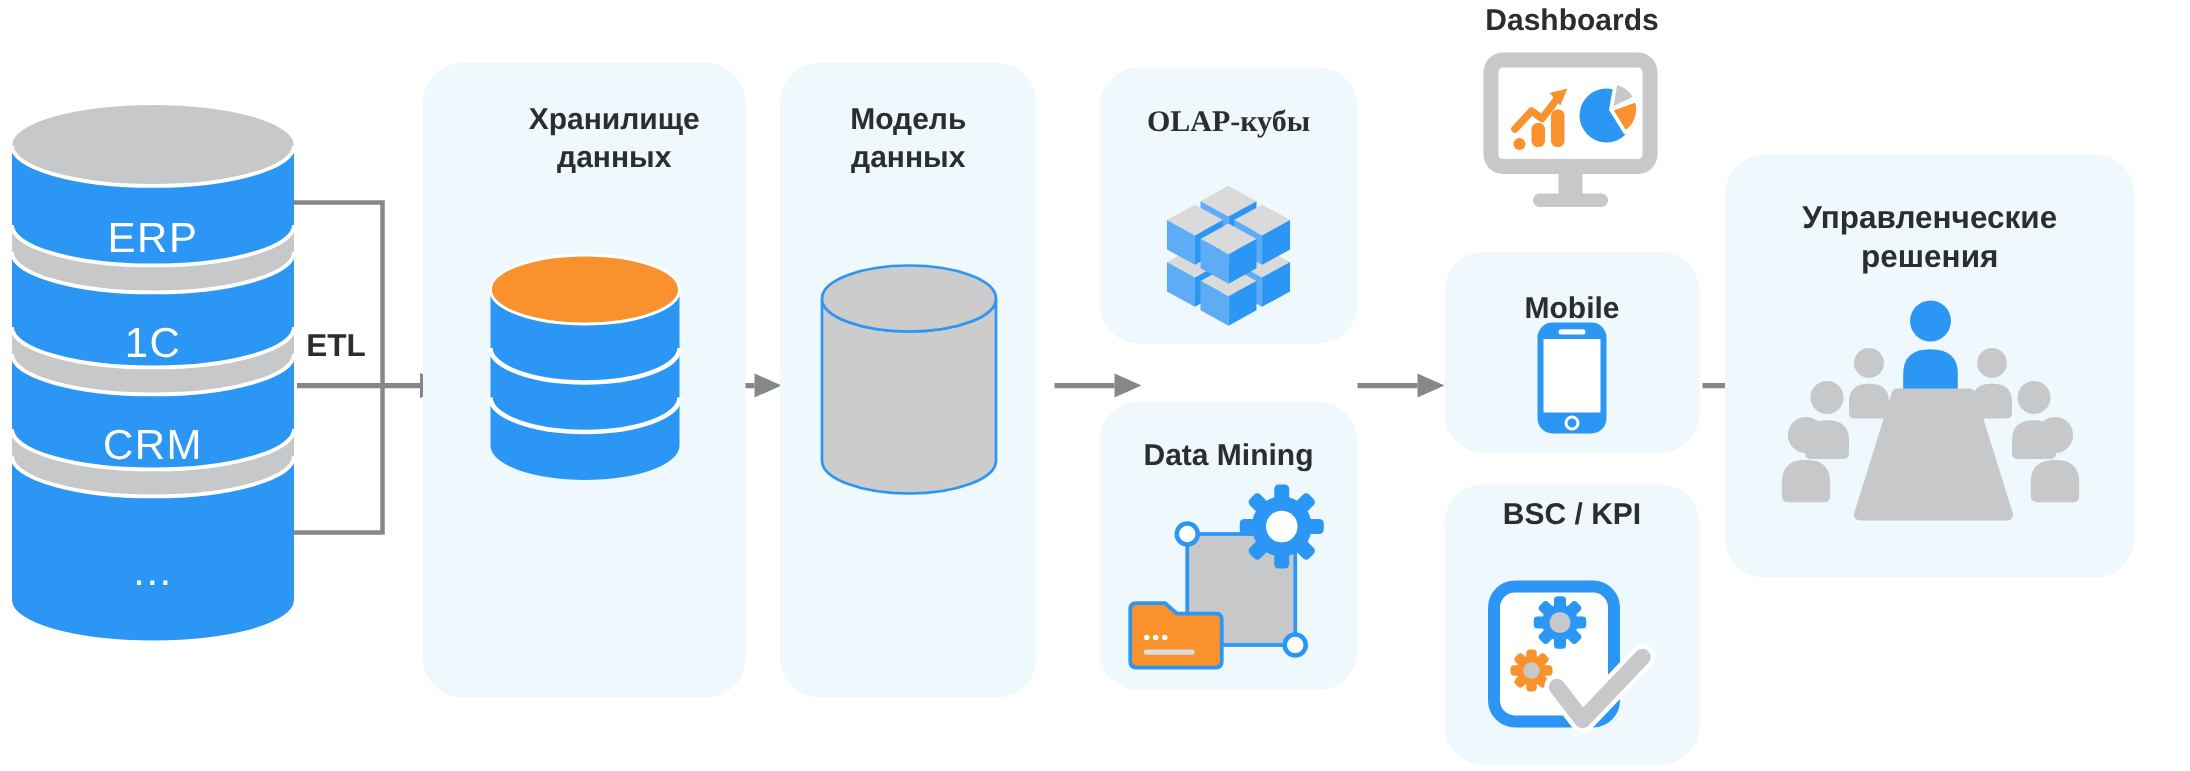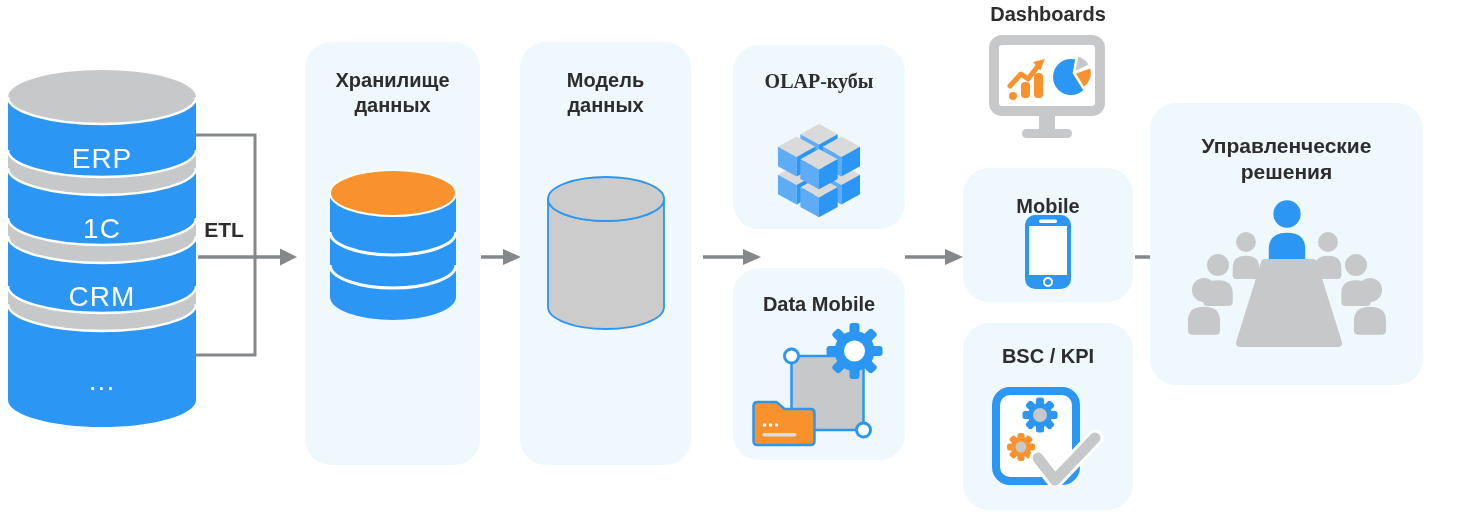--- a/index.html
+++ b/index.html
@@ -73,21 +73,21 @@
   </svg>
   <svg width="58" height="20" viewBox="0 0 58 20" style="left:905px;top:247px;">
     <line x1="0" y1="10" x2="40" y2="10" class="s-arrow" stroke-width="3.5"></line>
     <polygon class="f-arrow" points="40,2 58,10 40,18"></polygon>
   </svg>
   <svg width="48" height="20" viewBox="0 0 48 20" style="left:1135px;top:247px;">
     <line x1="0" y1="10" x2="30" y2="10" class="s-arrow" stroke-width="3.5"></line>
     <polygon class="f-arrow" points="30,2 48,10 30,18"></polygon>
   </svg>
 
-  <div class="card" style="left:305px;top:42px;width:175px;height:423px;">
+  <div class="card" style="left:282px;top:42px;width:175px;height:423px;padding-left:40px;">
     <div class="card-title">Хранилище
 данных</div>
     <svg class="icon-abs" width="128" height="152" viewBox="0 0 128 152" style="top:128px;">
       <path class="f-blue" d="M1,23 A63,23 0 0 0 127,23 L127,127 A63,23 0 0 1 1,127 Z"></path>
       <g fill="none" class="s-white" stroke-width="3">
         <path d="M1,62 A63,23 0 0 0 127,62"></path>
         <path d="M1,95 A63,23 0 0 0 127,95"></path>
       </g>
       <ellipse class="f-orange s-white" cx="64" cy="23" rx="63" ry="23" stroke-width="2"></ellipse>
     </svg>
@@ -116,21 +116,21 @@
       <use href="#cube" transform="translate(74,56.5)"></use>
       <use href="#cube" transform="translate(50,70)"></use>
       <use href="#cube" transform="translate(50,13)"></use>
       <use href="#cube" transform="translate(26,26.5)"></use>
       <use href="#cube" transform="translate(74,26.5)"></use>
       <use href="#cube" transform="translate(50,40)"></use>
     </svg>
   </div>
 
   <div class="card" style="left:733px;top:268px;width:172px;height:192px;">
-    <div class="card-title" style="padding-top:24px;">Data Mobile</div>
+    <div class="card-title" style="padding-top:24px;">Data Mining</div>
     <svg class="icon-abs" width="135" height="128" viewBox="0 0 135 128" style="top:56px;">
       <rect class="f-gray s-blue" x="40" y="32" width="72" height="74" stroke-width="2.5"></rect>
       <g transform="translate(103,27)">
         <g class="f-blue">
           <rect x="-5" y="-28" width="10" height="56" rx="3"></rect>
           <rect x="-5" y="-28" width="10" height="56" rx="3" transform="rotate(45)"></rect>
           <rect x="-5" y="-28" width="10" height="56" rx="3" transform="rotate(90)"></rect>
           <rect x="-5" y="-28" width="10" height="56" rx="3" transform="rotate(135)"></rect>
         </g>
         <circle class="f-blue" r="20"></circle>
@@ -170,21 +170,21 @@
     <div class="card-title" style="padding-top:26px;">Mobile</div>
     <svg class="icon-abs" width="48" height="76" viewBox="0 0 48 76" style="top:46px;">
       <rect class="f-blue" x="1" y="1" width="46" height="74" rx="10"></rect>
       <rect class="f-white" x="5" y="12" width="38" height="49"></rect>
       <rect class="f-white" x="15" y="5.5" width="18" height="3.5" rx="1.75"></rect>
       <circle cx="24" cy="68" r="4" fill="none" class="s-white" stroke-width="2"></circle>
     </svg>
   </div>
 
   <div class="card" style="left:963px;top:323px;width:170px;height:187px;">
-    <div class="card-title" style="padding-top:21px;">BSC / KPI</div>
+    <div class="card-title" style="padding-top:8px;">BSC / KPI</div>
     <svg class="icon-abs" width="112" height="104" viewBox="0 0 112 104" style="top:62px;">
       <rect x="4" y="6" width="80" height="90" rx="14" fill="#fff" class="s-blue" stroke-width="8"></rect>
       <g transform="translate(48,30)">
         <g class="f-blue">
           <rect x="-4" y="-17.5" width="8" height="35" rx="2.5"></rect>
           <rect x="-4" y="-17.5" width="8" height="35" rx="2.5" transform="rotate(45)"></rect>
           <rect x="-4" y="-17.5" width="8" height="35" rx="2.5" transform="rotate(90)"></rect>
           <rect x="-4" y="-17.5" width="8" height="35" rx="2.5" transform="rotate(135)"></rect>
         </g>
         <circle class="f-blue" r="12"></circle>

